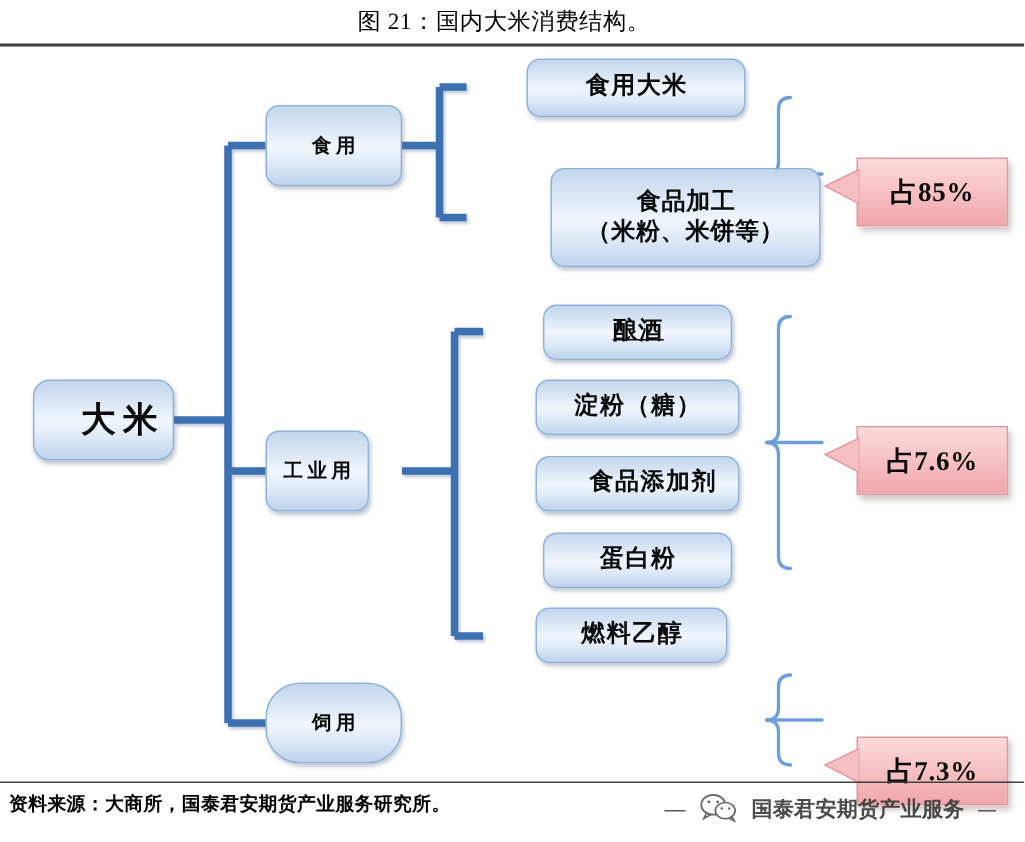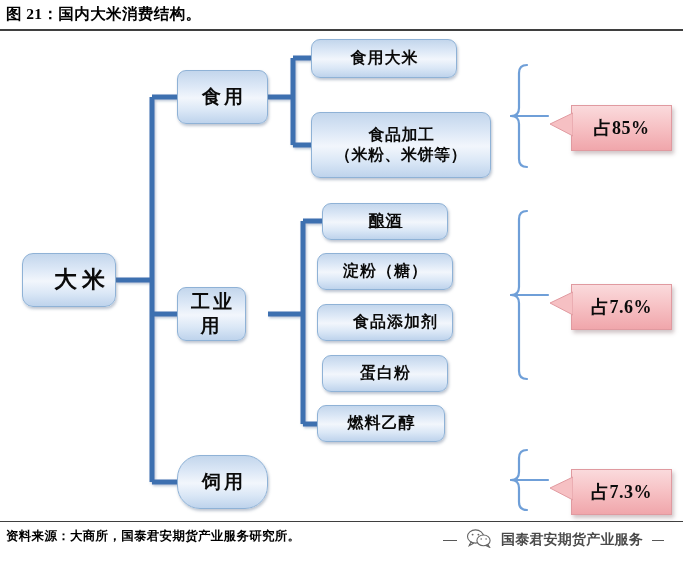--- a/index.html
+++ b/index.html
@@ -19,24 +19,25 @@
   }
 
   
   #fig-title {
     position: absolute;
     left: 6px;
     top: 4px;
     width: 660px;
     height: 24px;
     font-size: 15.5px;
-    font-weight: bold;
+    font-weight: normal;
     color: #000000;
     letter-spacing: 0.4px;
     white-space: nowrap;
+    text-align: center;
   }
   #title-rule {
     position: absolute;
     left: 0px;
     top: 29px;
     width: 683px;
     height: 2px;
     background: #3f3f3f;
   }
 
@@ -128,28 +129,29 @@
     white-space: pre-line;
   }
   .node.root {
     border-radius: 11px;
     font-size: 23px;
     letter-spacing: 5px;
     text-indent: 5px;
     padding-left: 21px;
   }
   .node.lvl2 {
-    font-size: 19px;
+    font-size: 13px;
     letter-spacing: 3px;
     text-indent: 3px;
   }
   .node.lvl3 {
     font-size: 16px;
     letter-spacing: 1px;
     text-indent: 1px;
+    margin-left: 40px;
   }
   .node.lvl3.two-line {
     font-size: 16px;
     letter-spacing: 0.5px;
   }
 
   
   .callout {
     position: absolute;
     box-sizing: border-box;
@@ -247,21 +249,21 @@
     </div>
 
     <div class="node lvl2" style="left:177px; top:424px; width:91px; height:54px;border-radius:23px;">
       <span>饲用</span>
     </div>
 
     <div class="node lvl3" style="left:311px; top:8px; width:146px; height:39px;">
       <span>食用大米</span>
     </div>
 
-    <div class="node lvl3 two-line" style="left:311px; top:81px; width:180px; height:66px;">
+    <div class="node lvl3 two-line" style="left:327px; top:81px; width:180px; height:66px;">
       <span>食品加工
 （米粉、米饼等）</span>
     </div>
 
     <div class="node lvl3" style="left:322px; top:172px; width:126px; height:37px;text-decoration:underline;">
       <span>酿酒</span>
     </div>
 
     <div class="node lvl3" style="left:317px; top:222px; width:136px; height:37px;">
       <span>淀粉（糖）</span>
@@ -290,21 +292,21 @@
 
     <div class="callout" style="left:571px; top:253px; width:101px; height:46px;">
       <span class="tail">
         <svg viewBox="0 0 24 26" width="24" height="26" xmlns="http://www.w3.org/2000/svg">
           <path d="M24,1 L1,12 L24,24 Z" fill="#f6c0c3" stroke="#e09aa0" stroke-width="1"></path>
         </svg>
       </span>
       <span>占7.6%</span>
     </div>
 
-    <div class="callout" style="left:571px; top:438px; width:101px; height:46px;">
+    <div class="callout" style="left:571px; top:460px; width:101px; height:46px;">
       <span class="tail">
         <svg viewBox="0 0 24 26" width="24" height="26" xmlns="http://www.w3.org/2000/svg">
           <path d="M24,1 L1,12 L24,24 Z" fill="#f6c0c3" stroke="#e09aa0" stroke-width="1"></path>
         </svg>
       </span>
       <span>占7.3%</span>
     </div>
 
   </div>
 

